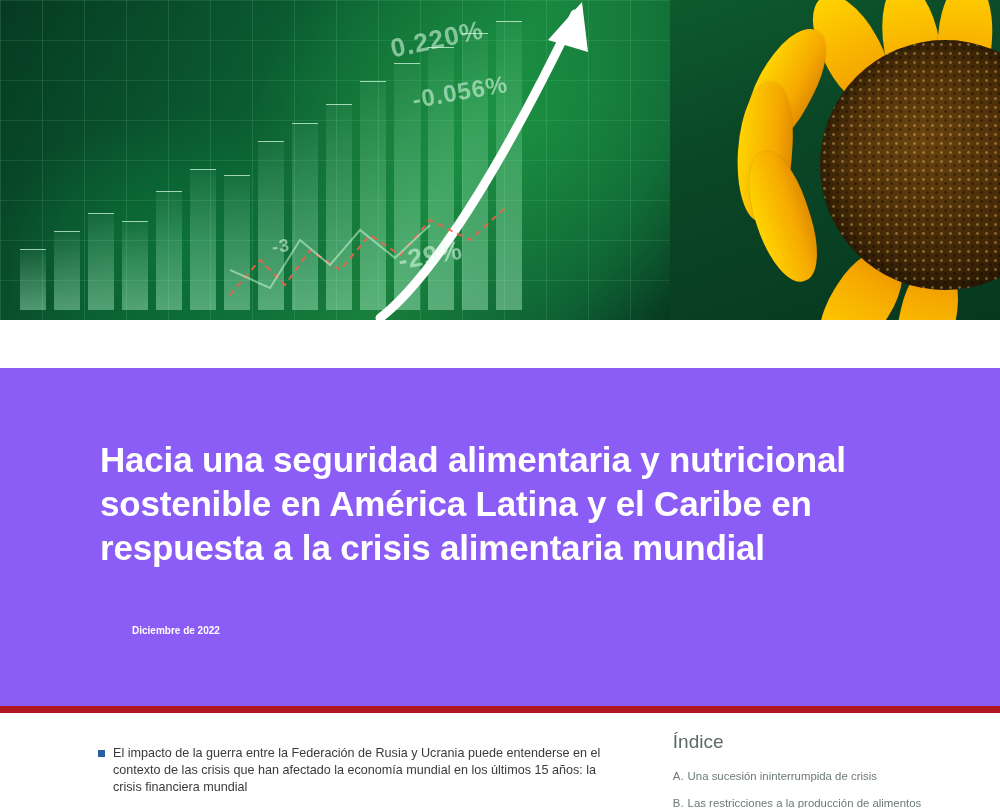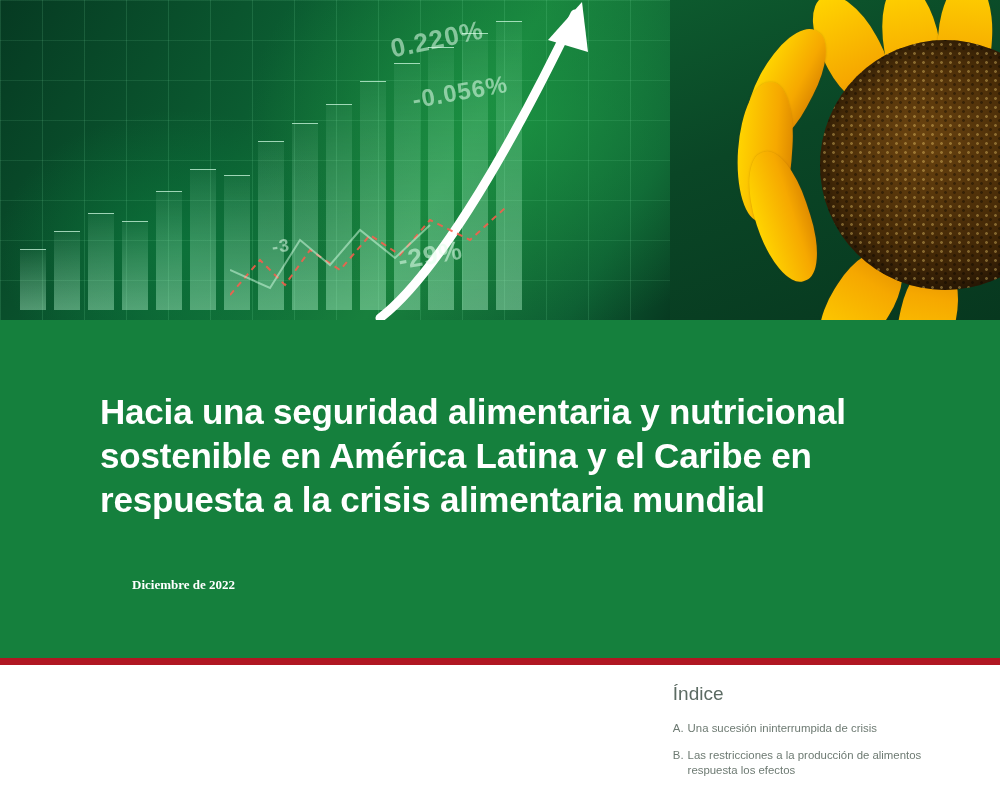--- a/index.html
+++ b/index.html
@@ -104,45 +104,46 @@
       radial-gradient(circle, rgba(0,0,0,0.35) 0 1.2px, rgba(0,0,0,0) 1.6px);
     background-size: 9px 9px, 9px 9px;
     background-position: 0 0, 4px 4px;
   }
 
   
   .title-band {
     position: relative;
     width: 1000px;
     height: 345px;
-    background: #15803d;
+    background: #8b5cf6;
     border-bottom: 7px solid #b01722;
     box-sizing: border-box;
+    margin-top: 48px;
   }
   .title-band-inner {
     position: absolute;
     left: 100px;
     top: 70px;
     width: 850px;
   }
   .doc-title {
     color: #ffffff;
     font-size: 35px;
     line-height: 44px;
     font-weight: bold;
     font-family: "Liberation Sans", sans-serif;
     letter-spacing: -0.2px;
     margin: 0;
   }
   .doc-date {
     margin-top: 55px;
     color: #ffffff;
-    font-size: 13px;
+    font-size: 10px;
     font-weight: bold;
-    font-family: Liberation Serif, serif;
+    font-family: Liberation Sans, sans-serif;
     padding-left: 32px;
   }
 
   
   .body-area {
     position: relative;
     width: 1000px;
     height: 136px;
     background: #ffffff;
     box-sizing: border-box;
@@ -269,20 +270,24 @@
 
   <div class="title-band">
     <div class="title-band-inner">
       <h1 class="doc-title">Hacia una seguridad alimentaria y nutricional sostenible en América Latina y el Caribe en respuesta a la crisis alimentaria mundial</h1>
       <div class="doc-date">Diciembre de 2022</div>
     </div>
   </div>
 
   <div class="body-area">
     <div class="col-main">
+      <div class="bullet-row">
+        <span class="bullet-sq"></span>
+        <span class="bullet-text">El impacto de la guerra entre la Federación de Rusia y Ucrania puede entenderse en el contexto de las crisis que han afectado la economía mundial en los últimos 15 años: la crisis financiera mundial</span>
+      </div>
     </div>
 
     <div class="col-toc">
       <div class="toc-title">Índice</div>
       <div class="toc-item">
         <span class="lbl">A.</span>
         <span class="txt">Una sucesión ininterrumpida de crisis</span>
       </div>
       <div class="toc-item">
         <span class="lbl">B.</span>

